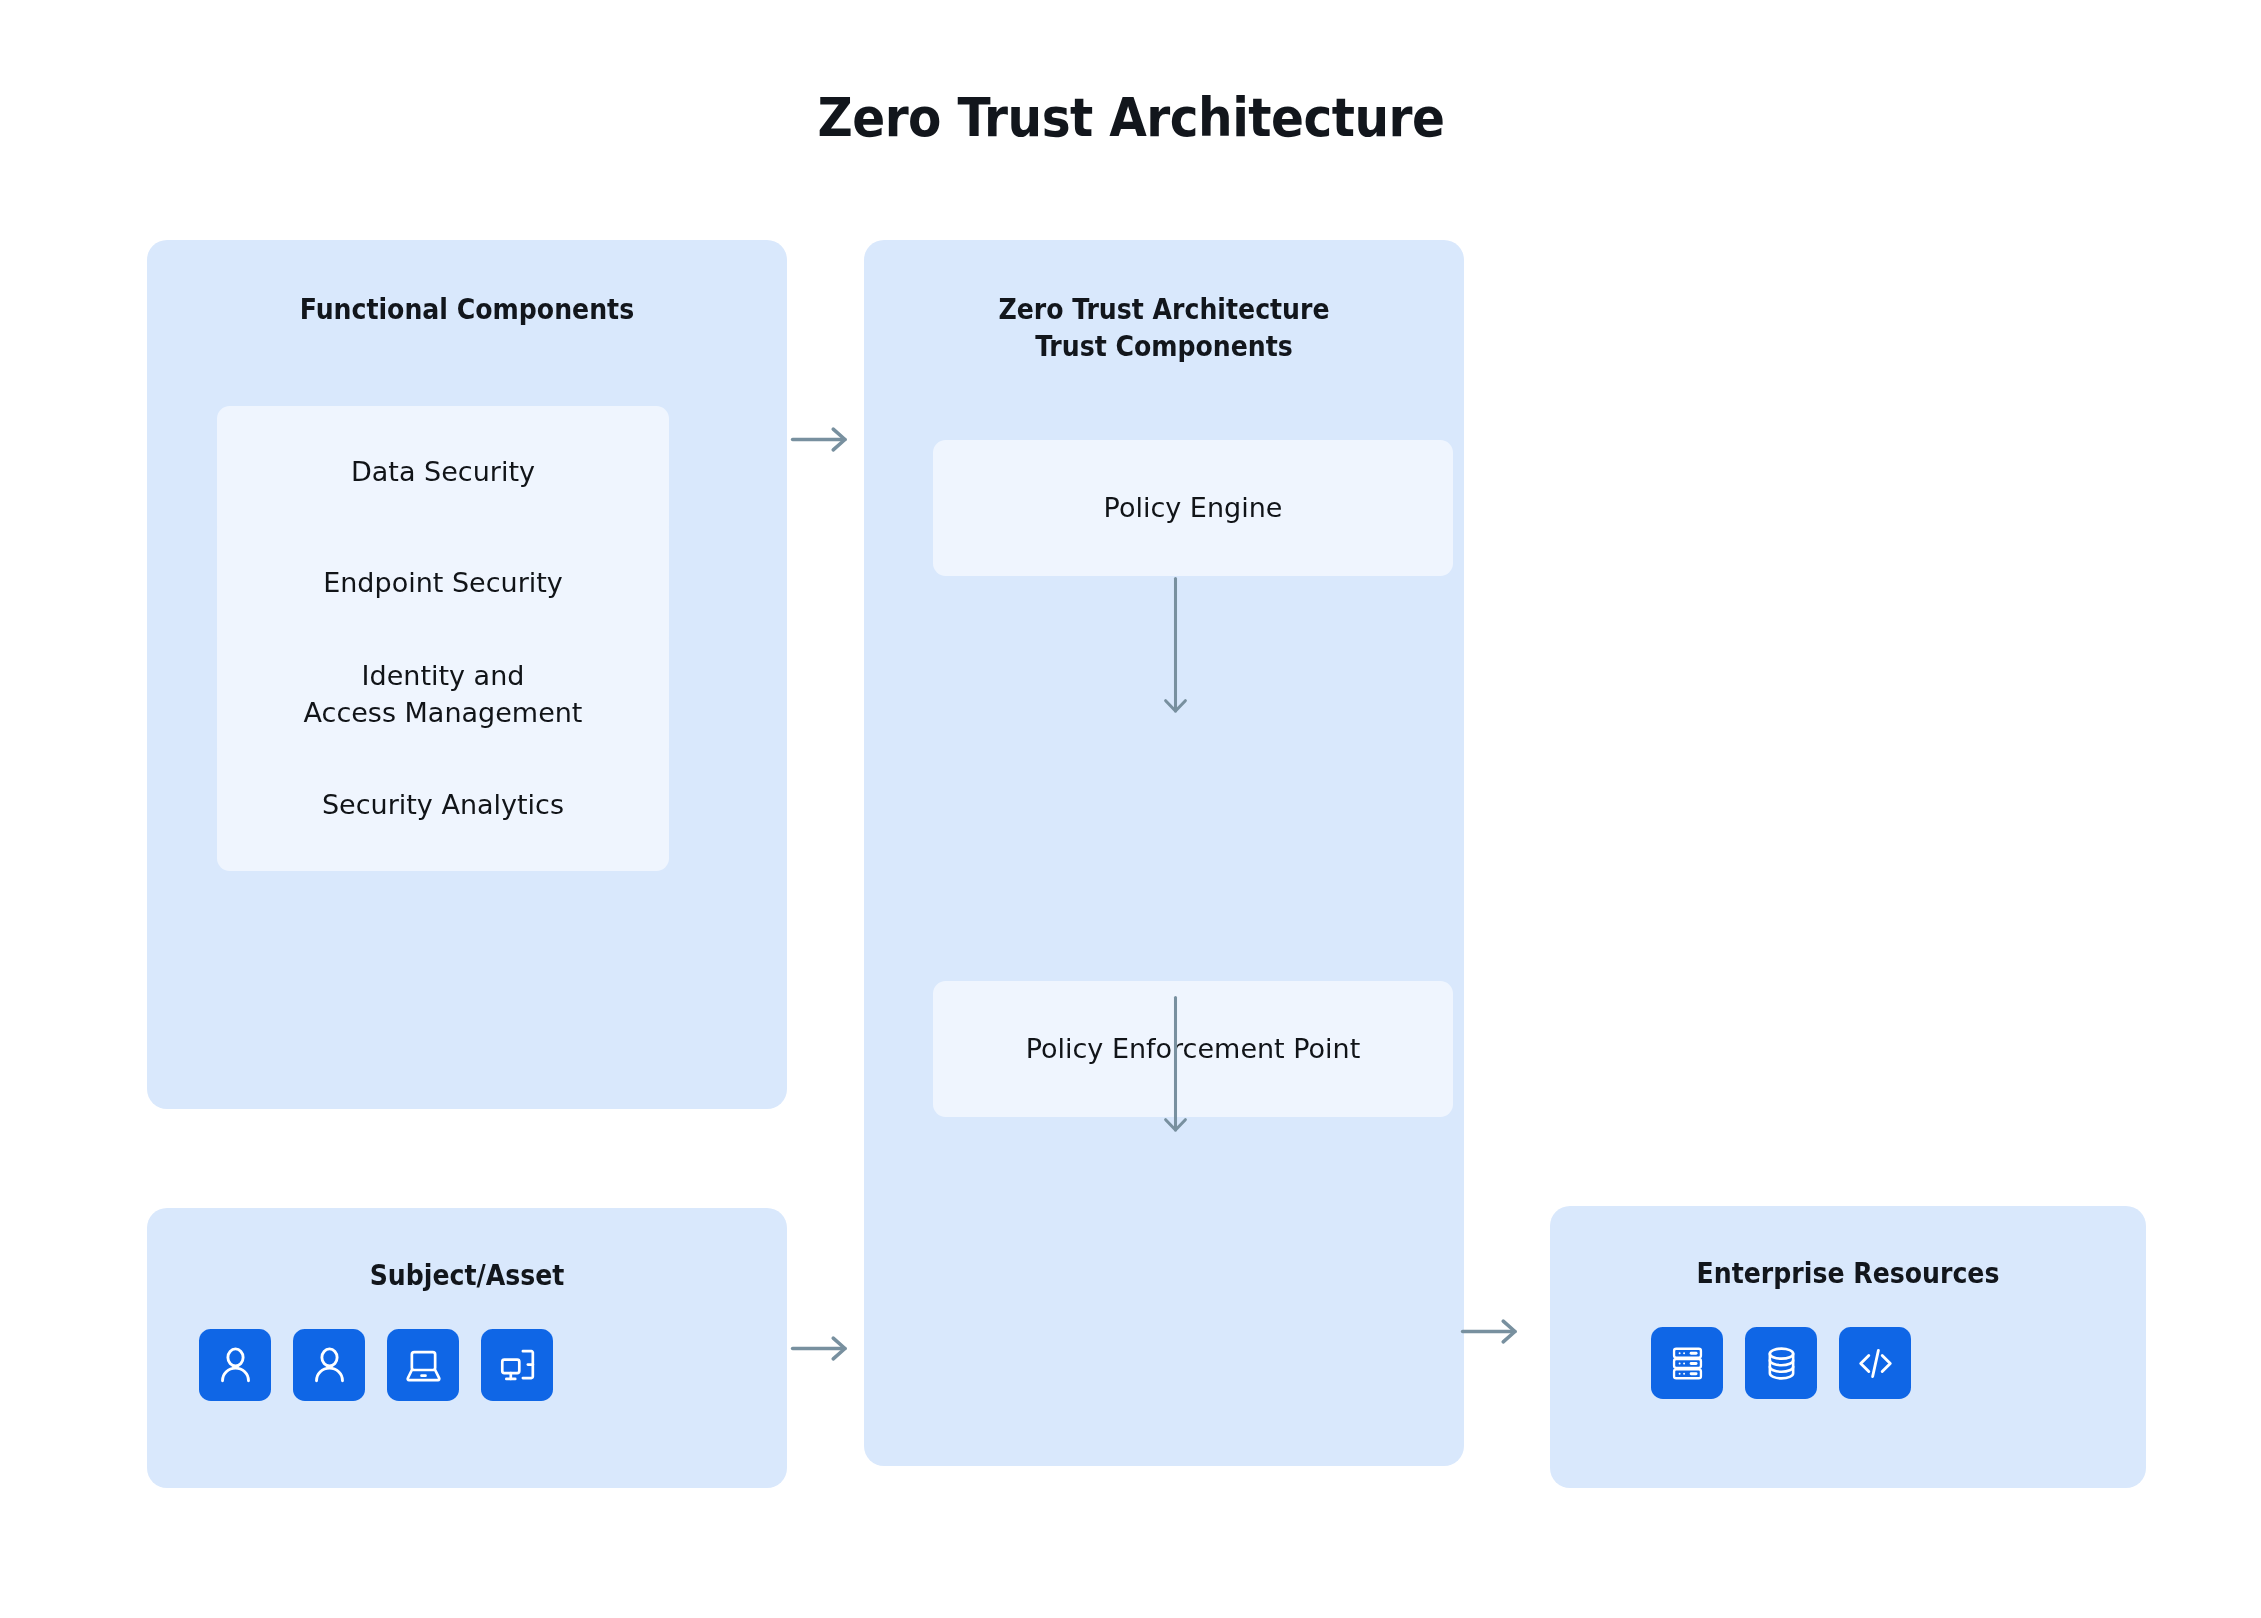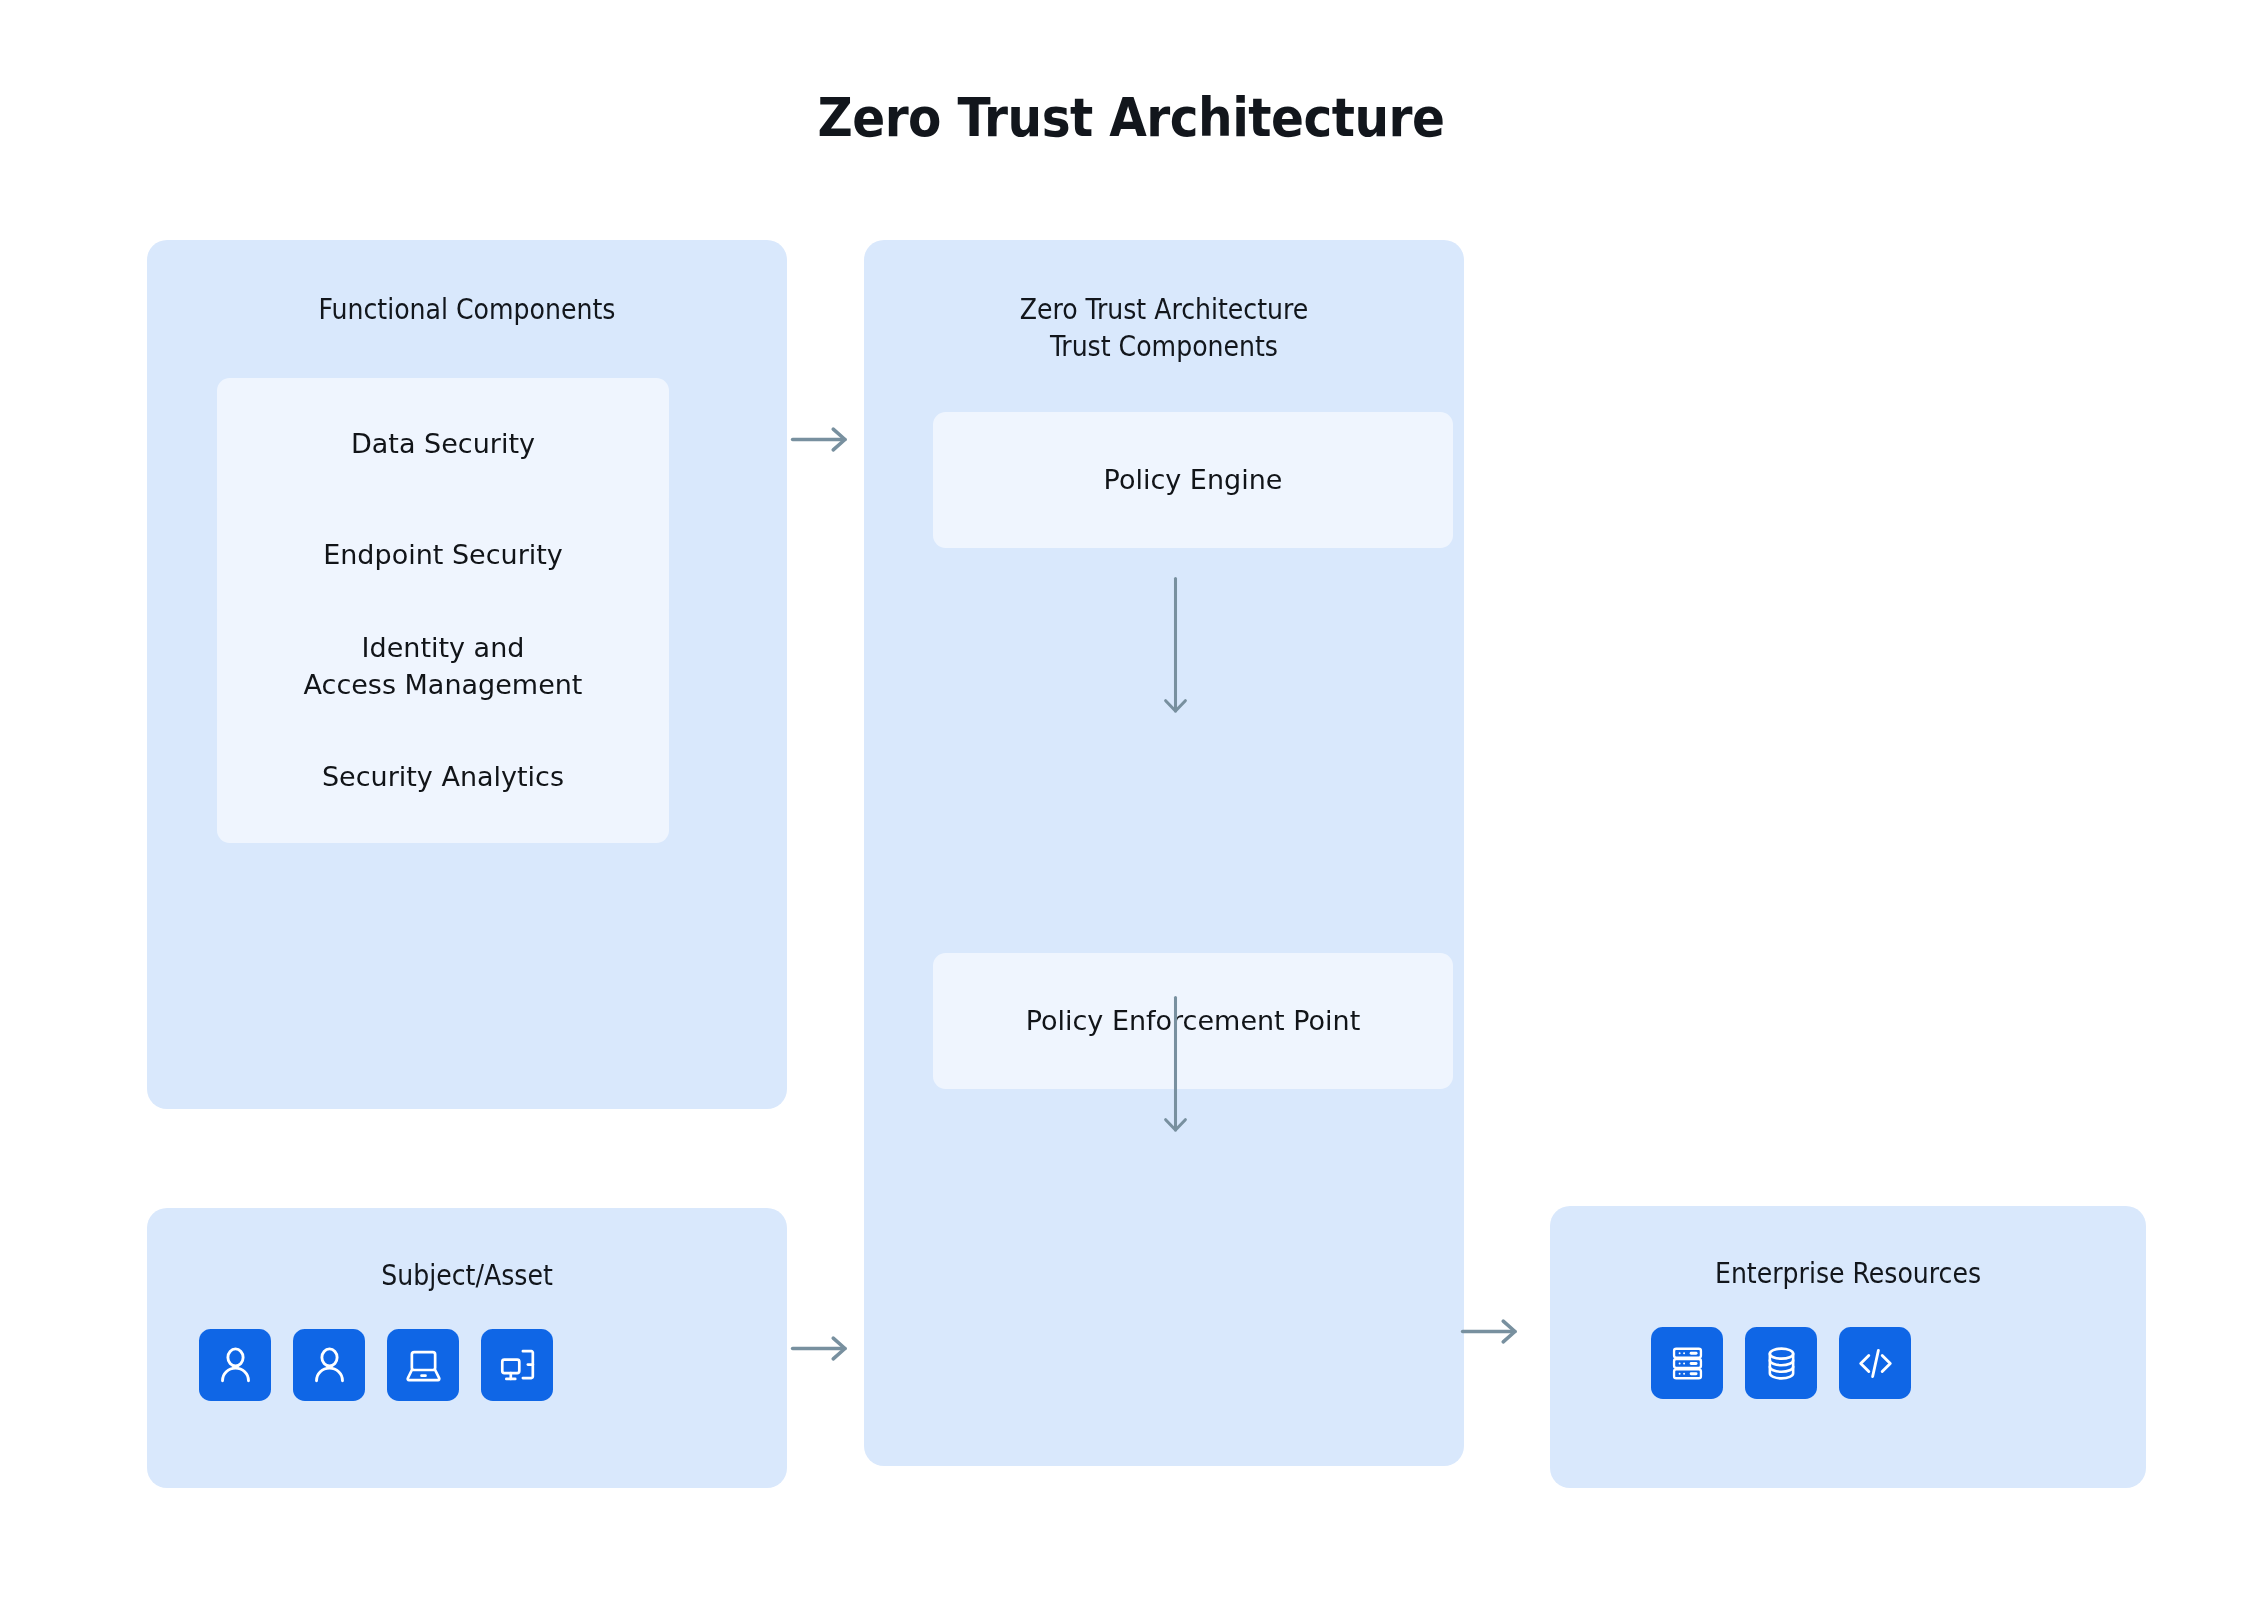--- a/index.html
+++ b/index.html
@@ -43,21 +43,21 @@
     position: absolute;
     background: #d9e8fc;
     border-radius: 20px;
   }
   .panel-title {
     position: absolute;
     left: 0;
     width: 100%;
     text-align: center;
     font-size: 28px;
-    font-weight: normal;
+    font-weight: bold;
     color: #12161c;
     line-height: 1.32;
     font-family: "DejaVu Sans Condensed", "DejaVu Sans", "Liberation Sans", sans-serif;
     font-stretch: condensed;
   }
 
   #panel-functional  { left: 147px;  top: 240px;  width: 640px;  height: 869px; }
   #panel-core        { left: 864px;  top: 240px;  width: 600px;  height: 1226px; }
   #panel-subject     { left: 147px;  top: 1208px; width: 640px;  height: 280px; }
   #panel-enterprise  { left: 1550px; top: 1206px; width: 596px;  height: 282px; }
@@ -74,20 +74,21 @@
     border-radius: 12.7px;
     display: flex;
     align-items: center;
     justify-content: center;
     text-align: center;
     font-size: 27px;
     line-height: 1.38;
     color: #111418;
     padding: 0 14.5px;
     box-sizing: border-box;
+    margin-top: 28px;
   }
 
   
   #panel-functional .card { left: 70px; width: 452px; height: 132px; }
   #card-data-security      { top: 138px; }
   #card-endpoint-security  { top: 249px; }
   #card-iam                { top: 360px; }
   #card-security-analytics { top: 471px; }
 
   

